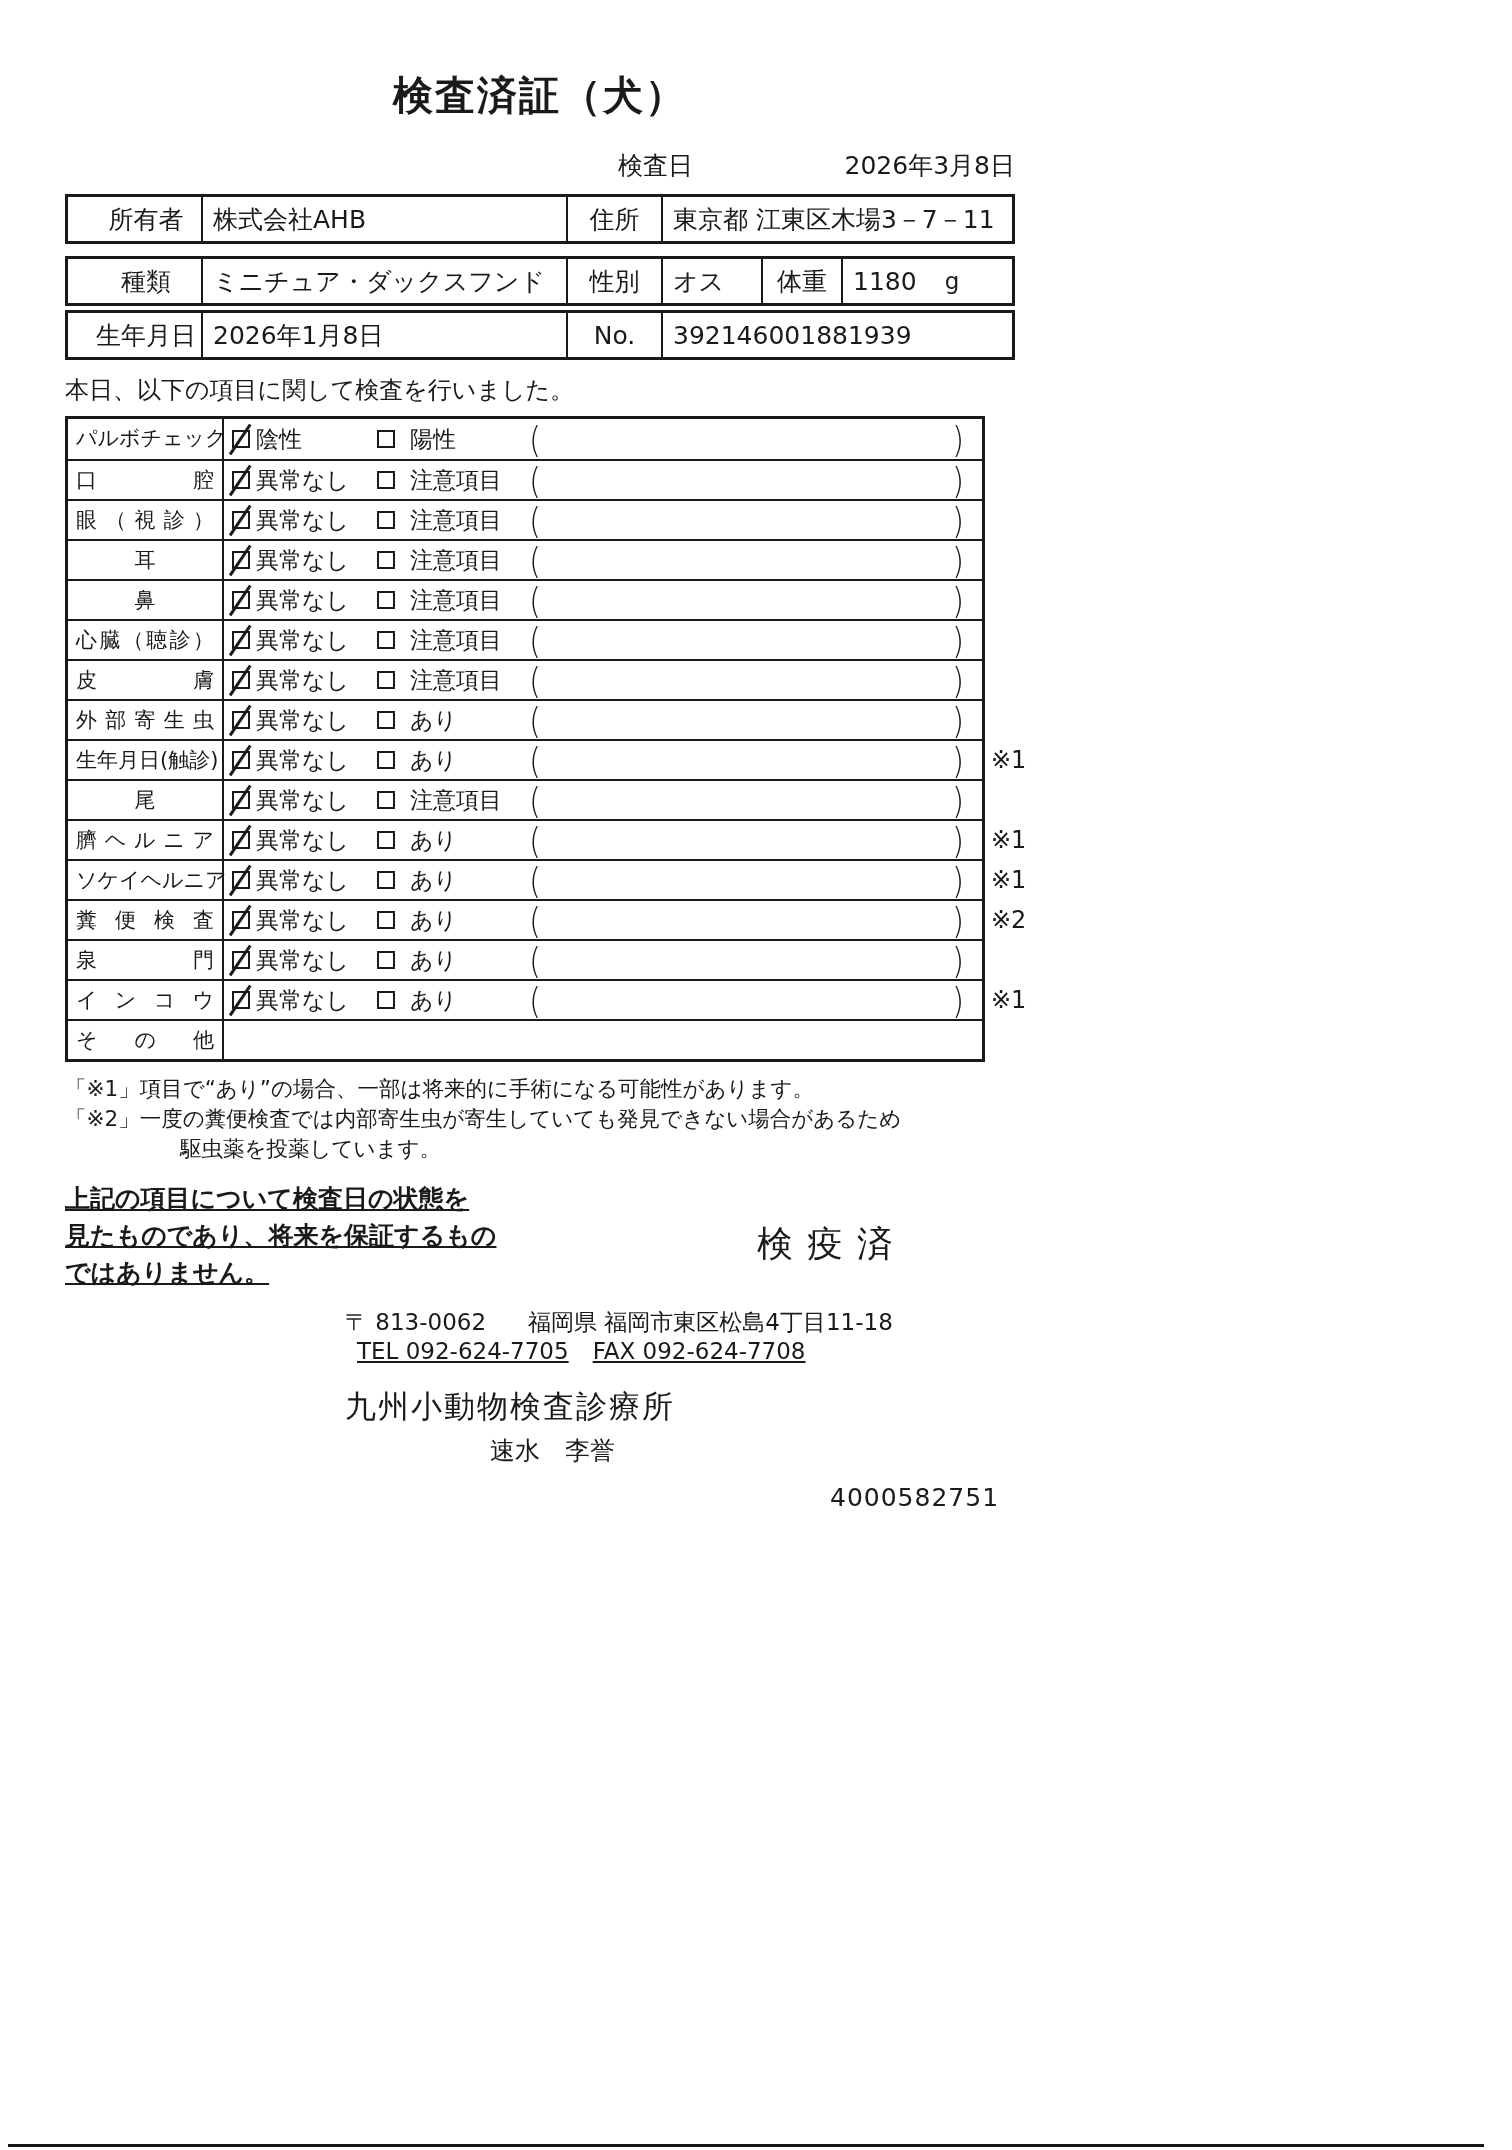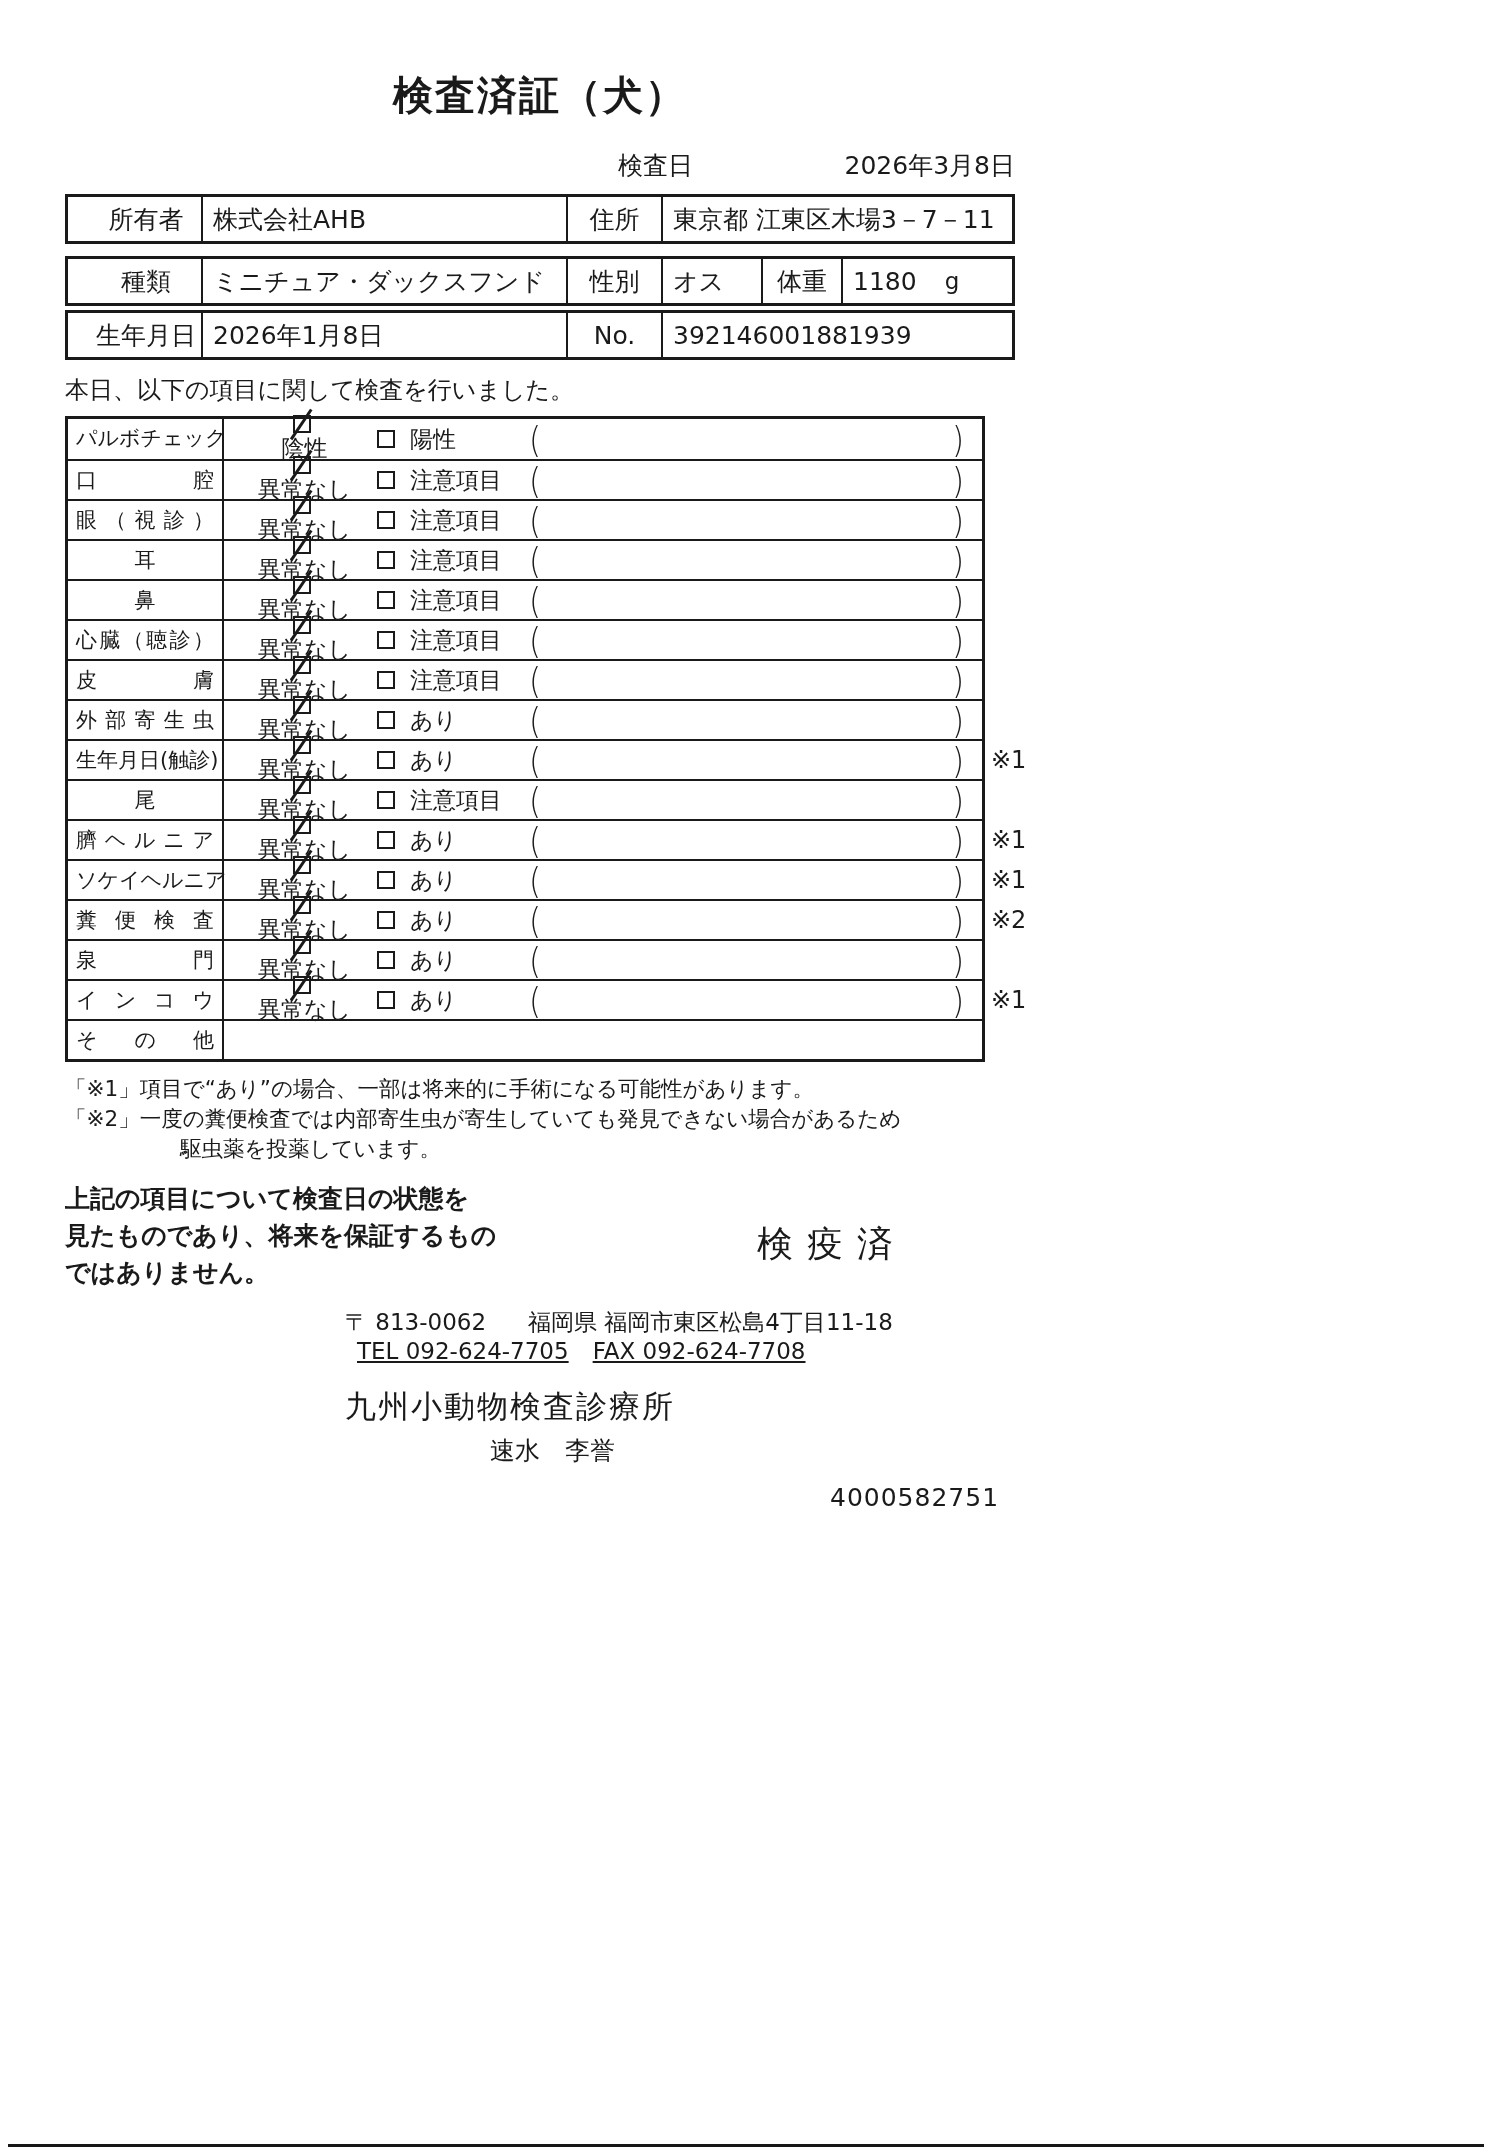--- a/index.html
+++ b/index.html
@@ -38,35 +38,35 @@
   .crow { display:flex; height:40px; position:relative; }
   .crow + .crow { border-top:2px solid #1a1a1a; }
   .c-label {
     width:156px; border-right:2px solid #1a1a1a; padding:5px 8px;
     font-size:21px; line-height:28px; white-space:nowrap;
     text-align:justify; text-align-last:justify;
   }
   .c-label.center { text-align:center; text-align-last:center; }
   .c-body { flex:1; display:flex; align-items:center; padding:0 18px 0 8px; font-size:23px; }
   .c-opt { display:flex; align-items:center; }
-  .c-opt1 { width:145px;flex-direction:column; }
+  .c-opt1 { width:145px; }
   .c-opt2 { width:152px;gap:9px; }
   .cb { width:18px; height:18px; border:2.5px solid #1a1a1a; display:inline-block; margin-right:6px; position:relative; flex-shrink:0; }
   .cb.checked::before {
     content:""; position:absolute; width:36px; height:2.5px; background:#1a1a1a;
     left:-12px; top:6px; transform:rotate(-56deg);
   }
   .paren { font-size:31px; font-weight:300; transform:scaleY(1.15); }
   .spacer { flex:1; }
   .c-note { position:absolute; left:100%; margin-left:9px; top:50%; transform:translateY(-50%); font-size:24px; white-space:nowrap; }
 
   .footnotes { margin-top:12px; font-size:21.5px; line-height:30px; }
   .footnotes .indent { padding-left:115px; }
 
-  .bottom-block { position:relative; margin-top:16px; }
+  .bottom-block { position:relative; margin-top:16px;text-decoration:underline; }
   .disclaimer { font-size:25px; font-weight:bold; line-height:37px; }
   .stamp { position:absolute; top:40px; right:108px; font-size:36px; letter-spacing:14px; white-space:nowrap; }
 
   .addr-row { margin-top:16px; margin-left:280px; font-size:23px; display:flex; }
   .addr-row .gap { width:42px; }
   .tel-row { margin-left:292px; font-size:23px; display:flex;text-decoration:underline; }
   .tel-row .gap { width:24px; }
   .clinic-name { margin-top:22px; margin-left:280px; font-size:31px; letter-spacing:2px; }
   .clinic-person { margin-top:6px; margin-left:425px; font-size:25px; }
   .serial { margin-top:16px; margin-left:765px; font-size:25px; letter-spacing:1px; }

